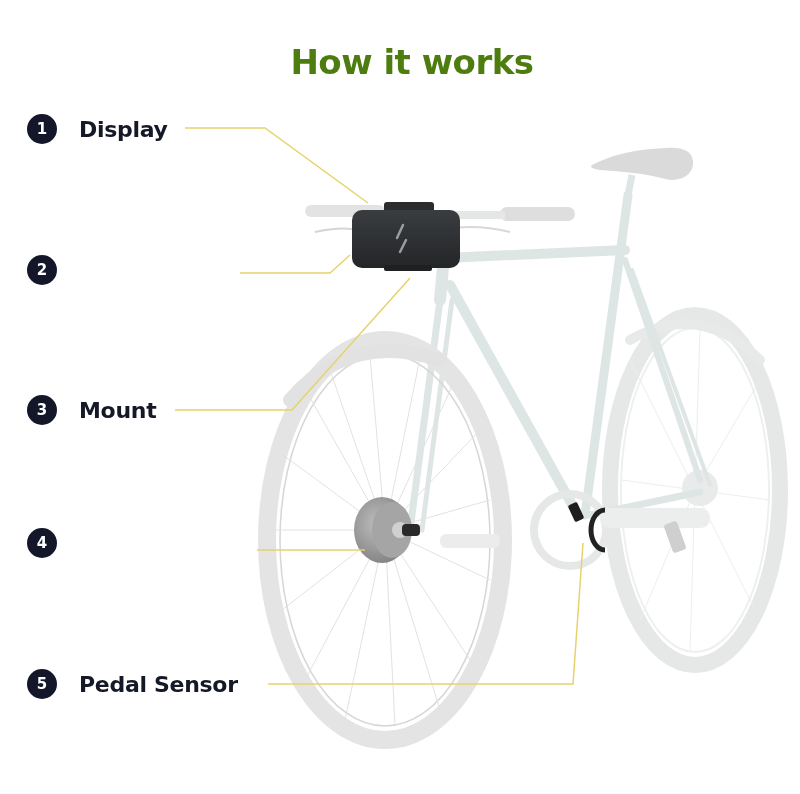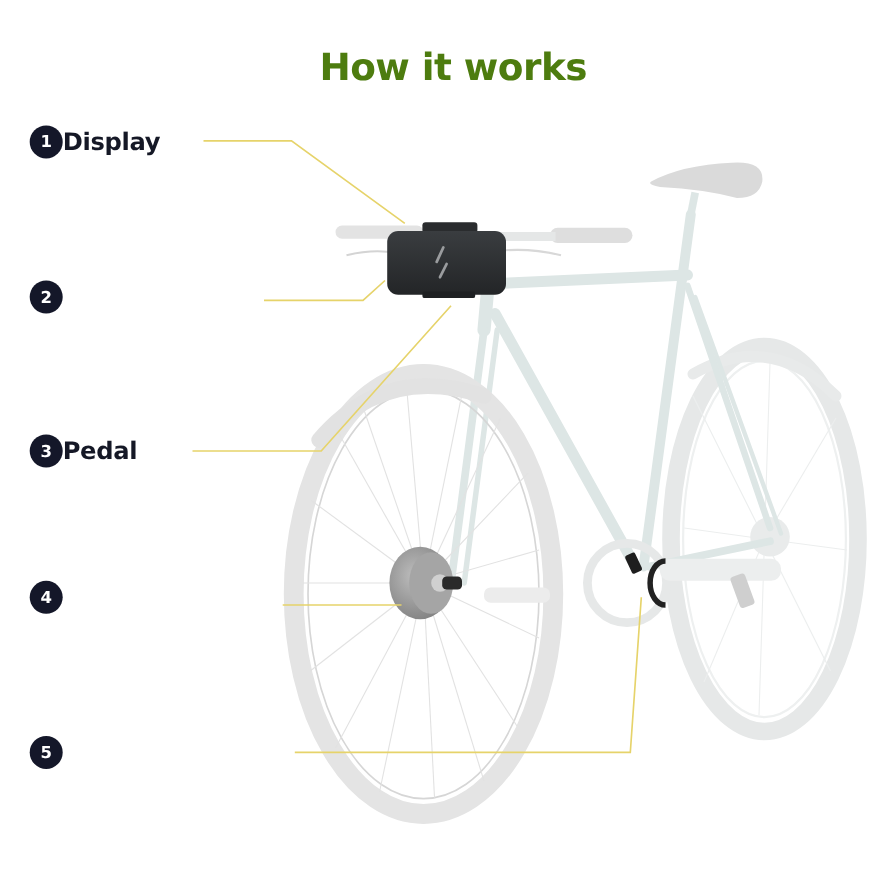--- a/index.html
+++ b/index.html
@@ -47,20 +47,21 @@
       background: #141729;
       color: #ffffff;
       font-size: 15px;
       font-weight: bold;
       display: flex;
       align-items: center;
       justify-content: center;
       flex-shrink: 0;
     }
     .label {
+      margin-left: 22px;
       font-size: 22px;
       font-weight: bold;
       color: #151826;
       letter-spacing: -0.3px;
       white-space: nowrap;
     }
   </style>
 </head>
 <body>
 
@@ -190,22 +191,23 @@
   <div class="badge">1</div>
   <span class="label">Display</span>
 </div>
 
 <div class="callout" style="top:253px;">
   <div class="badge">2</div>
 </div>
 
 <div class="callout" style="top:393px;">
   <div class="badge">3</div>
-  <span class="label">Pedal</span>
+  <span class="label">Mount</span>
 </div>
 
 <div class="callout" style="top:526px;">
   <div class="badge">4</div>
 </div>
 
 <div class="callout" style="top:667px;">
   <div class="badge">5</div>
+  <span class="label">Pedal Sensor</span>
 </div>
 
 </body></html>

